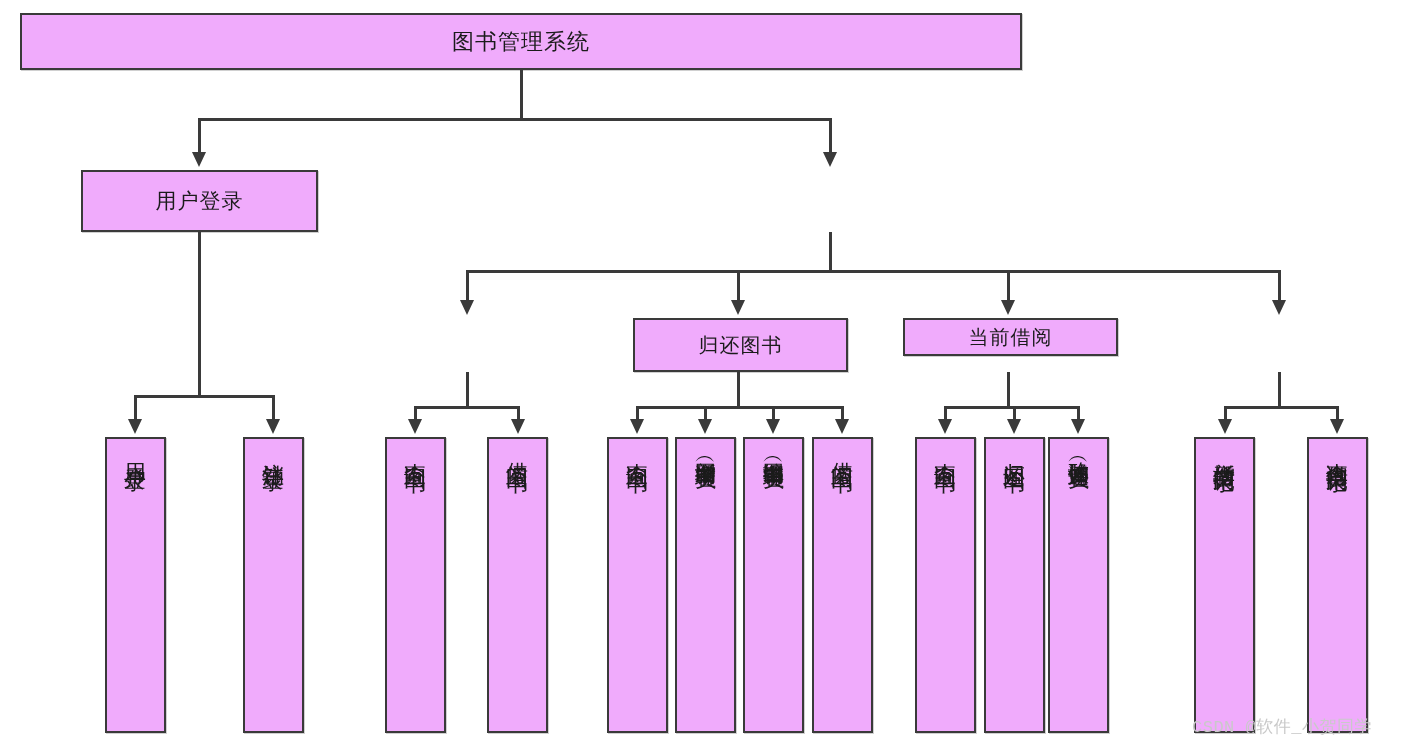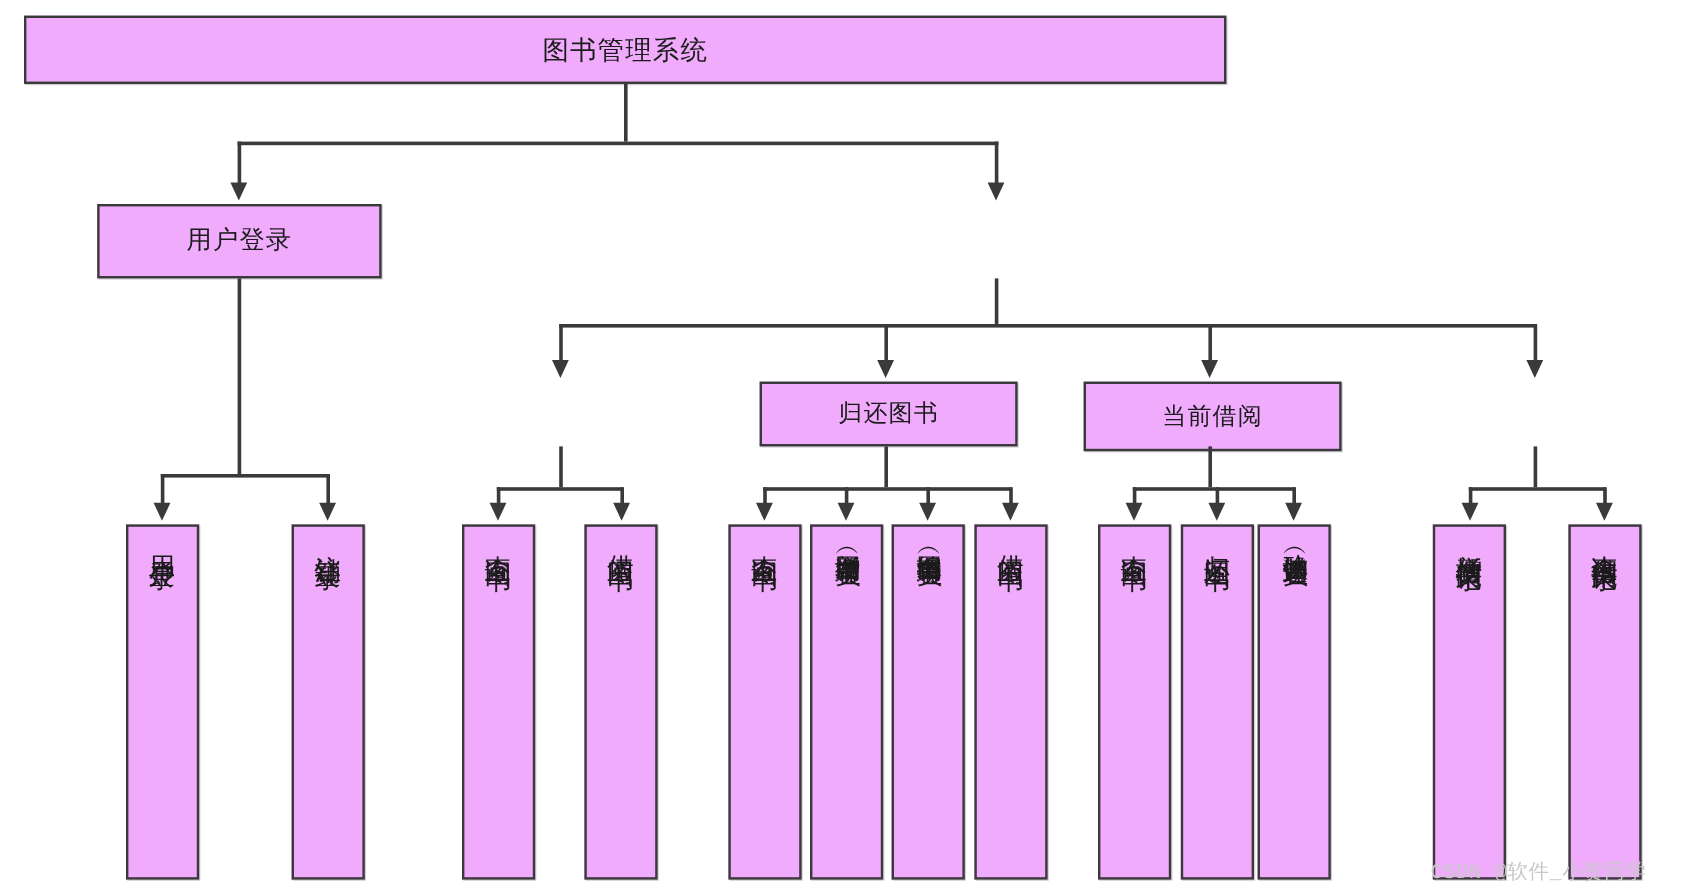--- a/index.html
+++ b/index.html
@@ -128,21 +128,21 @@
   <div class="seg v" style="left:737px; top:270px; height:32px;"></div>
   <div class="arrow" style="left:731px; top:300px;"></div>
   <div class="seg v" style="left:1007px; top:270px; height:32px;"></div>
   <div class="arrow" style="left:1001px; top:300px;"></div>
   <div class="seg v" style="left:1278px; top:270px; height:32px;"></div>
   <div class="arrow" style="left:1272px; top:300px;"></div>
 
   <div class="node level3" style="left:633px; top:318px; width:215px; height:54px;">
     <span class="label">归还图书</span>
   </div>
-  <div class="node level3" style="left:903px; top:318px; width:215px; height:58px;">
+  <div class="node level3" style="left:903px; top:318px; width:215px; height:38px;">
     <span class="label">当前借阅</span>
   </div>
 
   <div class="seg v" style="left:466px; top:372px; height:34px;"></div>
   <div class="seg h" style="left:414px; top:406px; width:105px;"></div>
   <div class="seg v" style="left:414px; top:406px; height:15px;"></div>
   <div class="arrow" style="left:408px; top:419px;"></div>
   <div class="seg v" style="left:517px; top:406px; height:15px;"></div>
   <div class="arrow" style="left:511px; top:419px;"></div>
 

